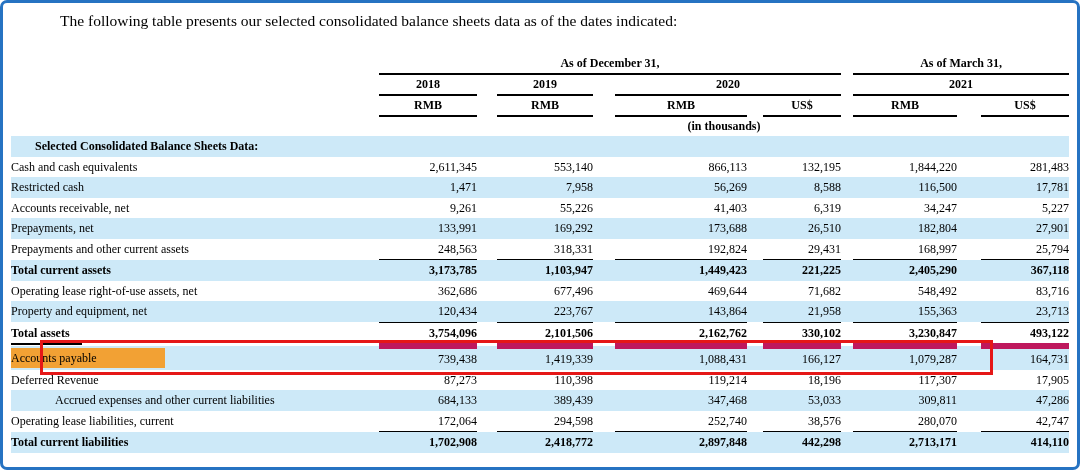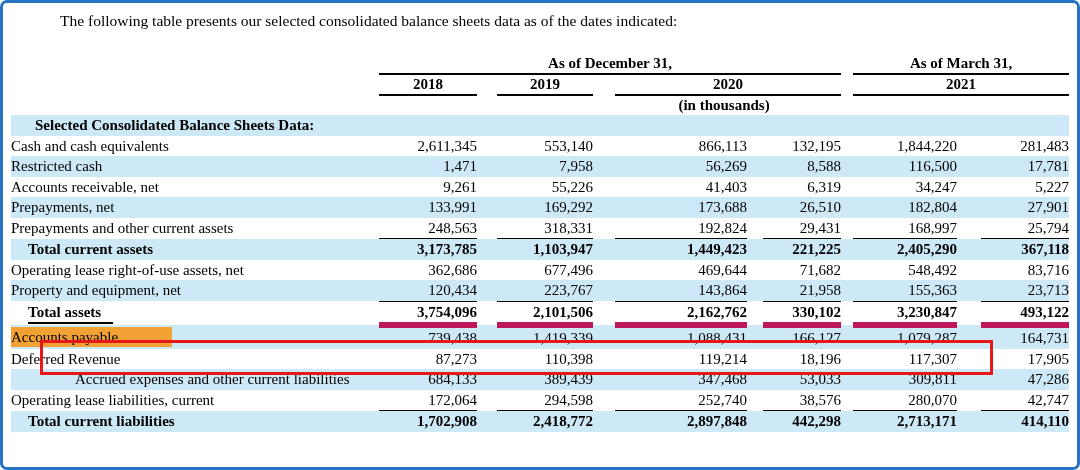--- a/index.html
+++ b/index.html
@@ -19,49 +19,49 @@
     text-indent:27px;
     font-size:15.5px;
     line-height:20px;
     white-space:nowrap;
   }
   table.bs{
     border-collapse:collapse;
     table-layout:fixed;
     width:1058px;
     margin:23px 8px 0 8px;
-    font-size:15px;
+    font-size:12px;
   }
   table.bs td{
     padding:0;
     vertical-align:middle;
     overflow:hidden;
   }
   thead td{height:19px;line-height:19px;font-weight:700;text-align:center;}
   thead td.hline{border-bottom:2px solid #000;}
   thead td.note{font-weight:700;height:19px;}
   tbody td{height:20.5px;line-height:20.5px;}
   td.label{text-align:left;padding-left:44px;}
-  td.label.flush{padding-left:17px;font-weight:700;}
+  td.label.flush{padding-left:0;font-weight:700;}
   td.label.section{padding-left:24px;font-weight:700;}
   td.num{text-align:right;padding-right:2px;white-space:nowrap;}
   tr.total td.num{font-weight:700;}
   td.rule{border-bottom:1px solid #000;}
   td.trule{border-bottom:6px solid #be185d;}
   tr.stripe{background:var(--stripe,#cde9f8);}
   td.label.wrap{
-    padding-left:84px;text-indent:-20px;
+    padding-left:64px;text-indent:-20px;
     line-height:20.5px;vertical-align:bottom;
   }
   tr.wraprow td.num{vertical-align:bottom;}
   .ul-label{display:inline-block;border-bottom:2px solid #000;padding-right:12px;text-align:right;}
   .hl-orange{
     display:inline-block;
     background:var(--orange,#f2a134);
-    padding-right:54px;
+    padding-right:68px;
   }
   .red-box{
     position:absolute;
     left:37px;top:337px;
     width:947px;height:29px;
     border:3px solid var(--red,#e51717);
     pointer-events:none;
     background:transparent;
   }
 </style>
@@ -98,20 +98,34 @@
         <td class="hline">2018</td>
         <td></td>
         <td class="hline">2019</td>
         <td></td>
         <td colspan="3" class="hline">2020</td>
         <td></td>
         <td colspan="3" class="hline">2021</td>
       </tr>
       <tr>
         <td></td>
+        <td class="hline">RMB</td>
+        <td></td>
+        <td class="hline">RMB</td>
+        <td></td>
+        <td class="hline">RMB</td>
+        <td></td>
+        <td class="hline">US$</td>
+        <td></td>
+        <td class="hline">RMB</td>
+        <td></td>
+        <td class="hline">US$</td>
+      </tr>
+      <tr>
+        <td></td>
         <td colspan="11" class="note">(in thousands)</td>
       </tr>
     </thead>
     <tbody id="bs-body">
         <tr class="stripe">
           <td colspan="12" class="label section">Selected Consolidated Balance Sheets Data:</td>
         </tr>
         <tr>
           <td class="label">Cash and cash equivalents</td>
           <td class="num">2,611,345</td>

